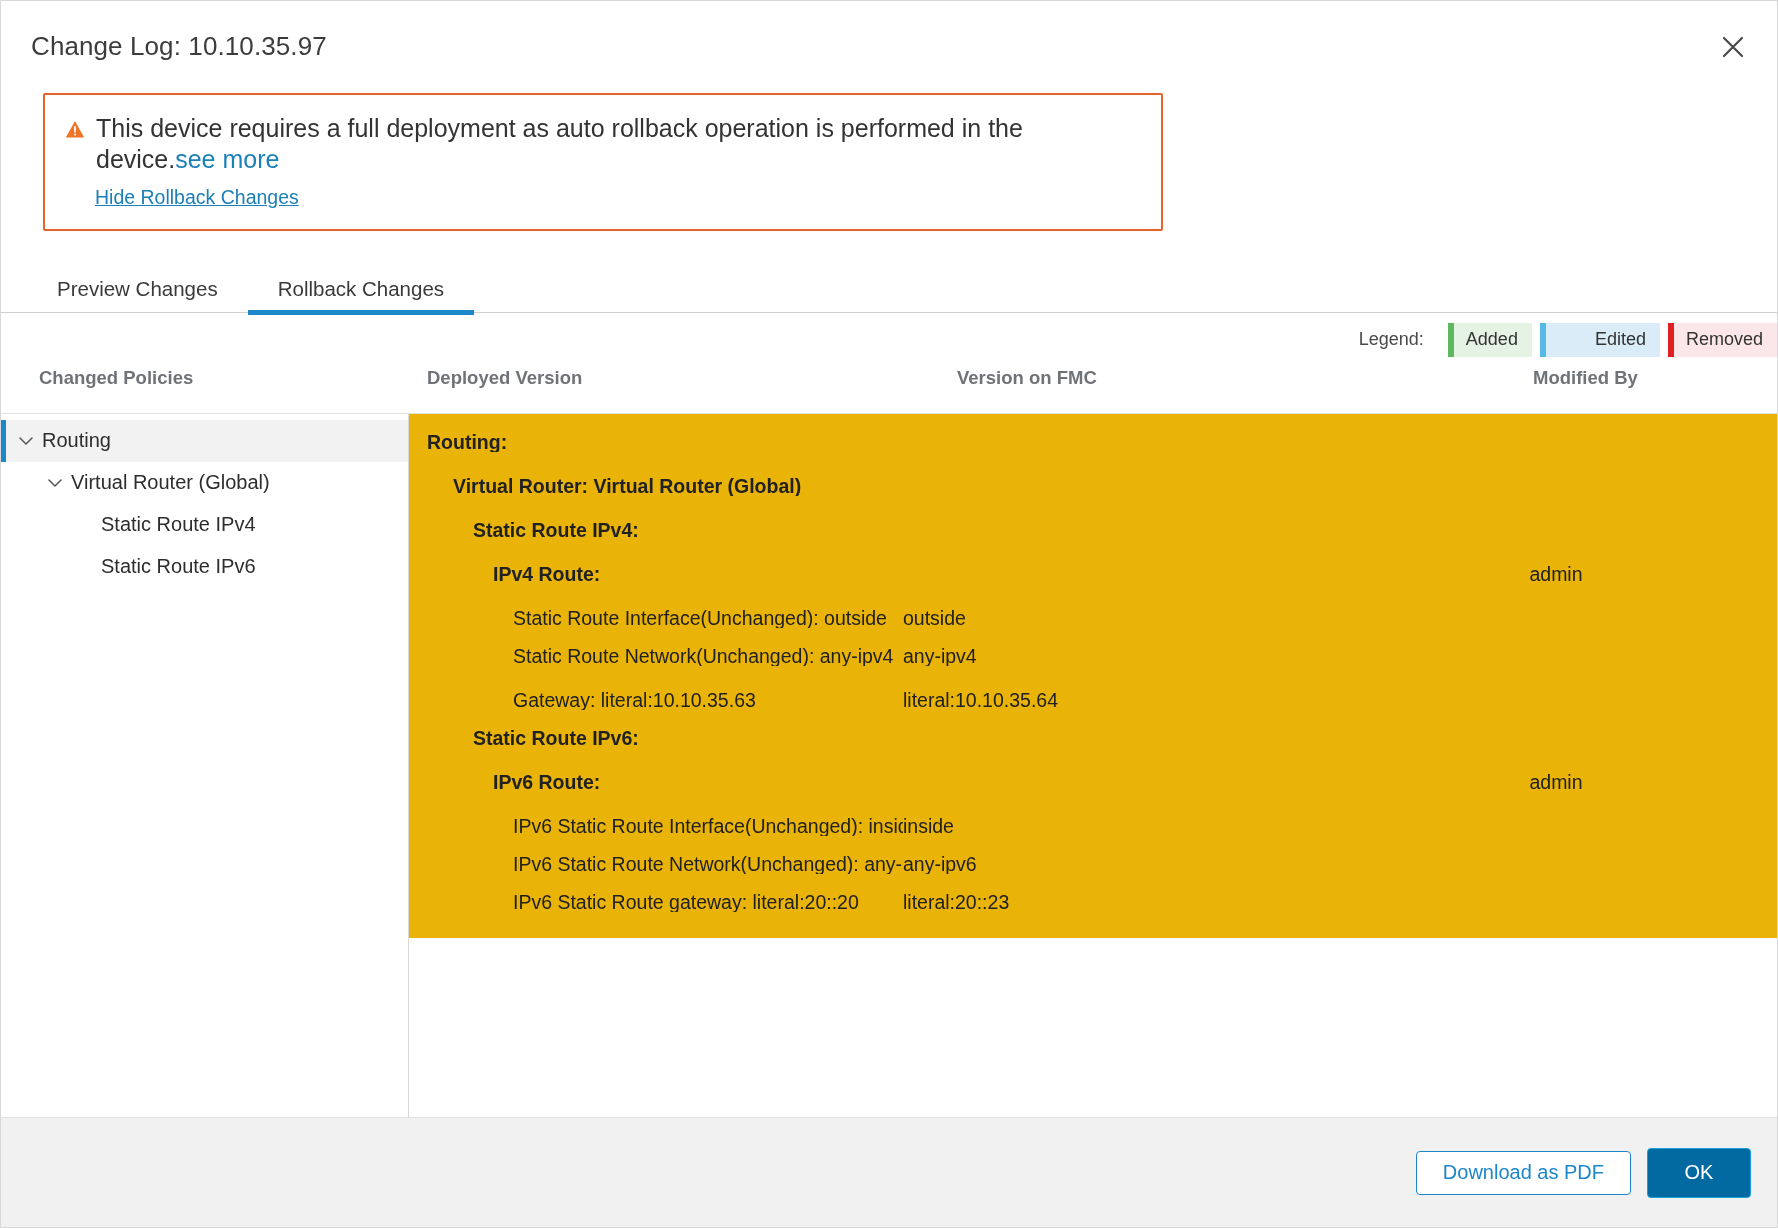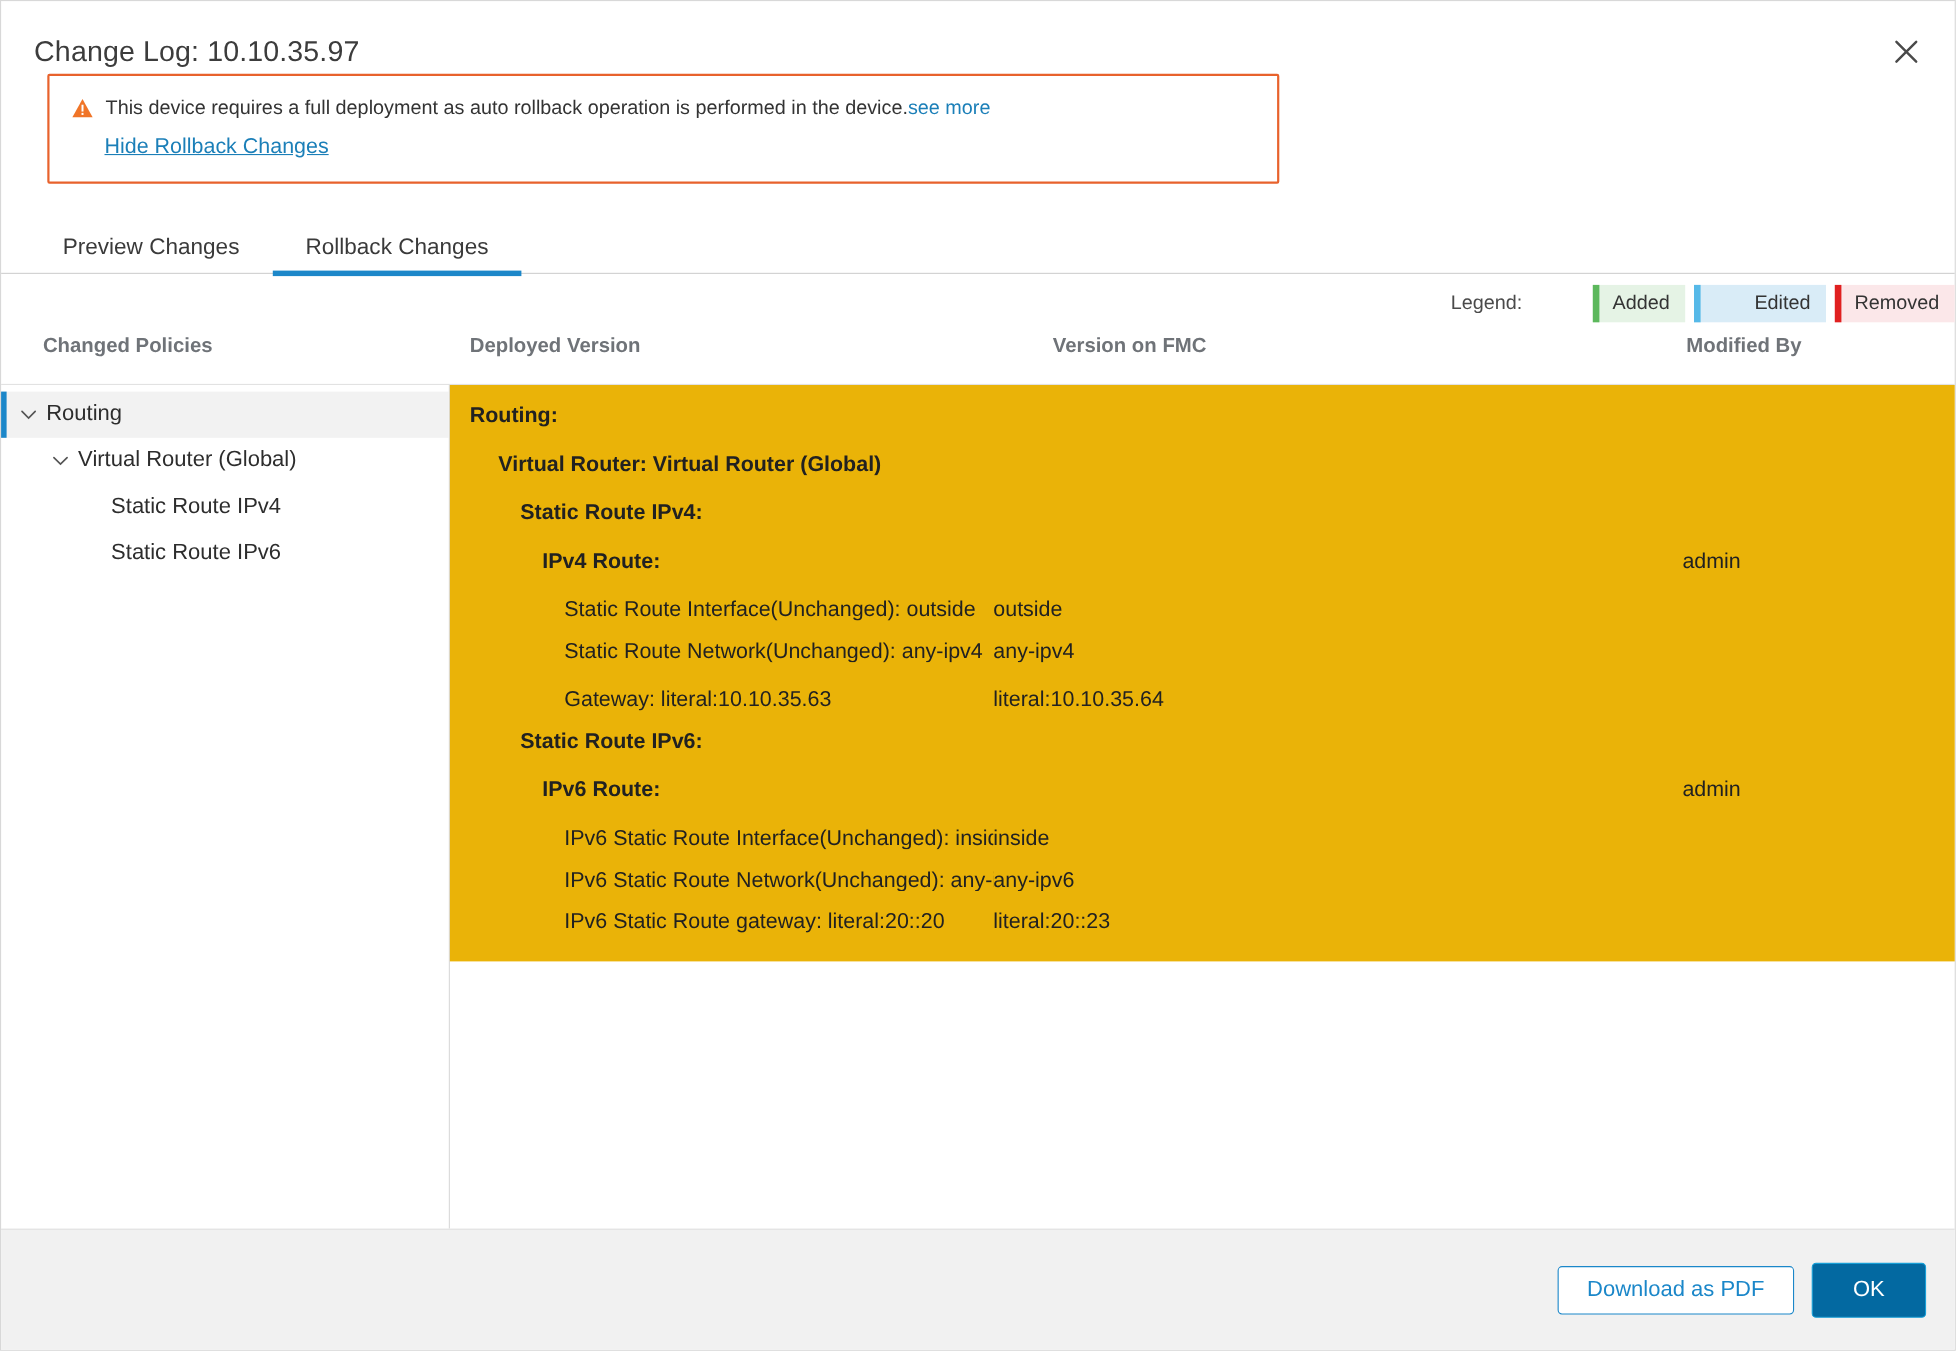--- a/index.html
+++ b/index.html
@@ -22,21 +22,21 @@
     background: #ffffff;
     box-sizing: border-box;
     border: 1px solid #d8d8d8;
     display: flex;
     flex-direction: column;
   }
 
   
   .dlg-header {
     position: relative;
-    height: 66px;
+    height: 92px;
     flex: 0 0 auto;
   }
   .dlg-title {
     position: absolute;
     left: 30px;
     top: 30px;
     font-size: 26px;
     color: #3c3c3c;
     font-weight: 400;
     letter-spacing: 0.1px;
@@ -63,21 +63,21 @@
     box-sizing: border-box;
     width: 1120px;
     border: 2px solid #e8622c;
     background: #ffffff;
     padding: 18px 20px 20px 20px;
     border-radius: 2px;
   }
   .banner-line1 {
     display: flex;
     align-items: flex-start;
-    font-size: 18px;
+    font-size: 25px;
     color: #333333;
     line-height: 1.25;
   }
   .warn-icon {
     flex: 0 0 auto;
     margin-right: 11px;
     position: relative;
     top: 2px;
   }
   .banner-text { }
@@ -329,21 +329,21 @@
     </div>
   </div>
 
   <div class="tabs-row">
     <div class="tab">Preview Changes</div>
     <div class="tab active">Rollback Changes</div>
   </div>
 
   <div class="legend-row">
     <span class="legend-label">Legend:</span>
-    <span class="legend-chip" style="background:#e5f3e5;margin-left:40px;">
+    <span class="legend-chip" style="background:#e5f3e5;">
       <span class="chip-bar" style="background:#5cb85c;"></span>
       <span>Added</span>
     </span>
     <span class="legend-chip" style="background:#d9ecf7;gap:37px;">
       <span class="chip-bar" style="background:#56b9e8;"></span>
       <span>Edited</span>
     </span>
     <span class="legend-chip" style="background:#fbe7e9;">
       <span class="chip-bar" style="background:#e02020;"></span>
       <span>Removed</span>

